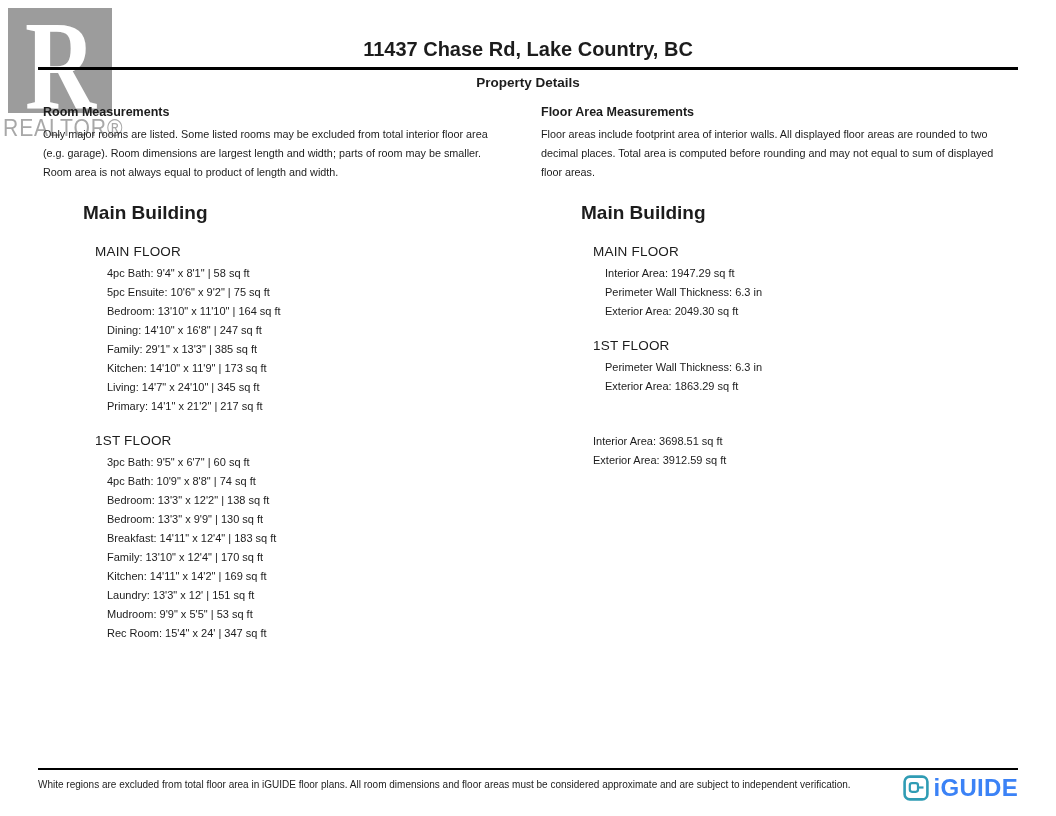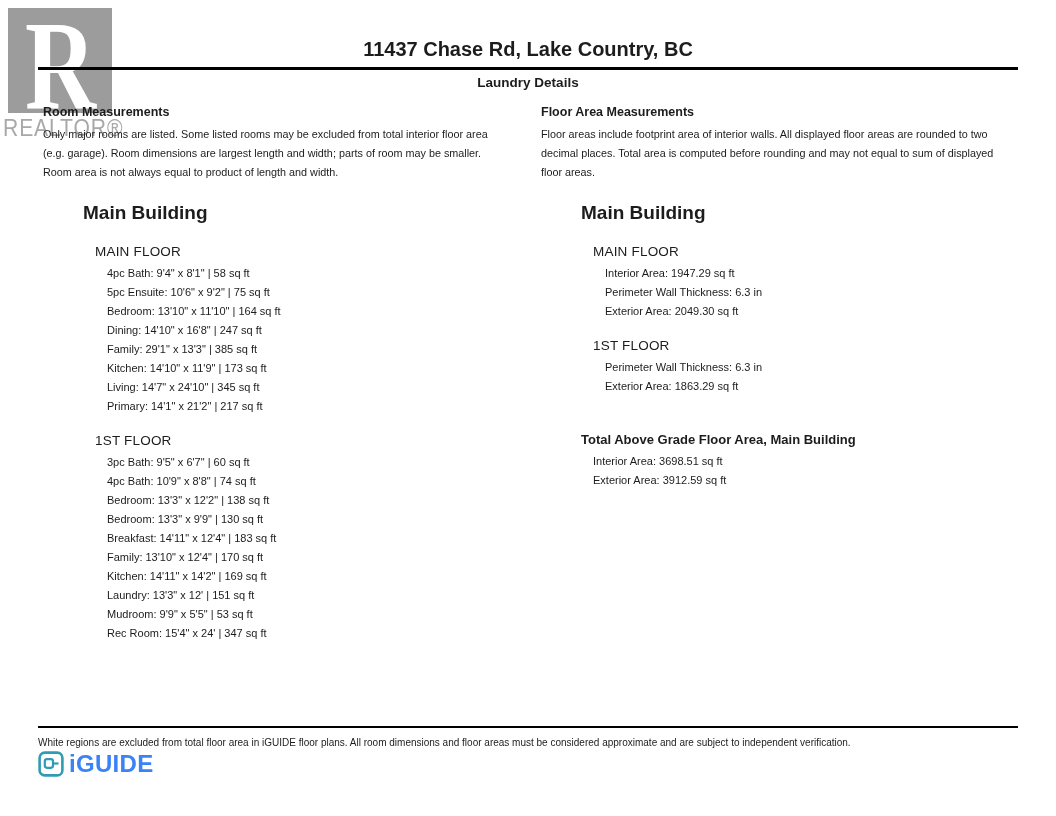--- a/index.html
+++ b/index.html
@@ -57,44 +57,44 @@
   .floor-name { font-size: 13.5px; line-height: 16px; letter-spacing: 0.2px; }
   .items { margin-top: 4px; padding-left: 12px; }
   .item { font-size: 11px; line-height: 19px; white-space: nowrap; }
 
   .total-block { margin-top: 36px; padding-left: 40px; }
   .total-heading { font-size: 13px; font-weight: bold; line-height: 15px; }
   .total-block .items { padding-left: 12px; margin-top: 5px; }
 
   
   .page-footer {
-    position: absolute; left: 38px; right: 38px; top: 726px; z-index: 2;
+    position: absolute; left: 38px; right: 38px; top: 768px; z-index: 2;
     border-top: 2.5px solid #000; padding-top: 4px;
-    display: flex; justify-content: space-between; align-items: flex-start; flex-direction: column;
+    display: flex; justify-content: space-between; align-items: flex-start;
   }
   .disclaimer { font-size: 10px; line-height: 14px; padding-top: 4px; color: #1c1c1c; }
   .iguide { display: flex; align-items: center; gap: 5px; color: #3b82f6; margin-top: 1px; }
   .iguide-text { font-size: 24px; font-weight: bold; letter-spacing: 0.3px; line-height: 26px; }
 </style>
 </head>
 <body>
 
 <div class="page">
 
   <div class="watermark">
     <div class="wm-square">
       <span class="wm-r">R</span>
     </div>
     <div class="wm-text">REALTOR®</div>
   </div>
 
   <header class="doc-header">
     <h1 class="page-title">11437 Chase Rd, Lake Country, BC</h1>
     <div class="header-rule"></div>
-    <h2 class="page-subtitle">Laundry Details</h2>
+    <h2 class="page-subtitle">Property Details</h2>
   </header>
 
   <section class="col col-left">
     <h3 class="intro-heading">Room Measurements</h3>
     <div class="intro-line">Only major rooms are listed. Some listed rooms may be excluded from total interior floor area</div>
     <div class="intro-line">(e.g. garage). Room dimensions are largest length and width; parts of room may be smaller.</div>
     <div class="intro-line">Room area is not always equal to product of length and width.</div>
 
     <div class="building">
       <h4 class="building-heading">Main Building</h4>
@@ -152,21 +152,20 @@
       <div class="floor">
         <div class="floor-name">1ST FLOOR</div>
         <div class="items">
           <div class="item">Perimeter Wall Thickness: 6.3 in</div>
           <div class="item">Exterior Area: 1863.29 sq ft</div>
         </div>
       </div>
     </div>
 
     <div class="total-block">
-      <h4 class="total-heading">Total Above Grade Floor Area, Main Building</h4>
       <div class="items">
         <div class="item">Interior Area: 3698.51 sq ft</div>
         <div class="item">Exterior Area: 3912.59 sq ft</div>
       </div>
     </div>
   </section>
 
   <footer class="page-footer">
     <span class="disclaimer">White regions are excluded from total floor area in iGUIDE floor plans. All room dimensions and floor areas must be considered approximate and are subject to independent verification.</span>
     <div class="iguide">

